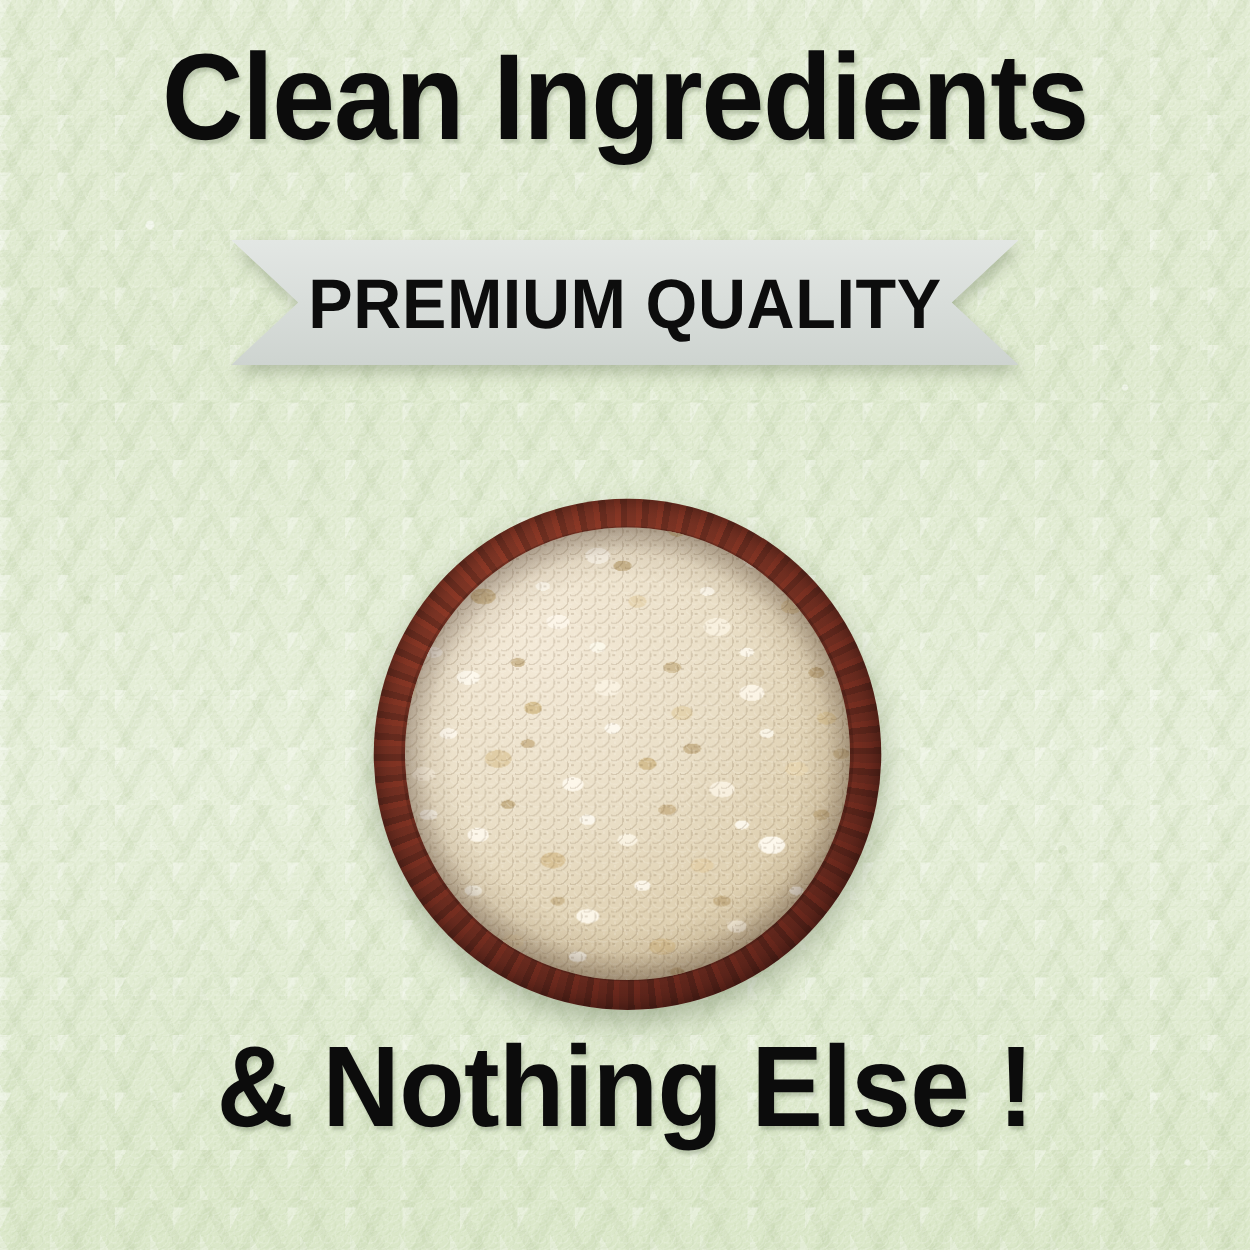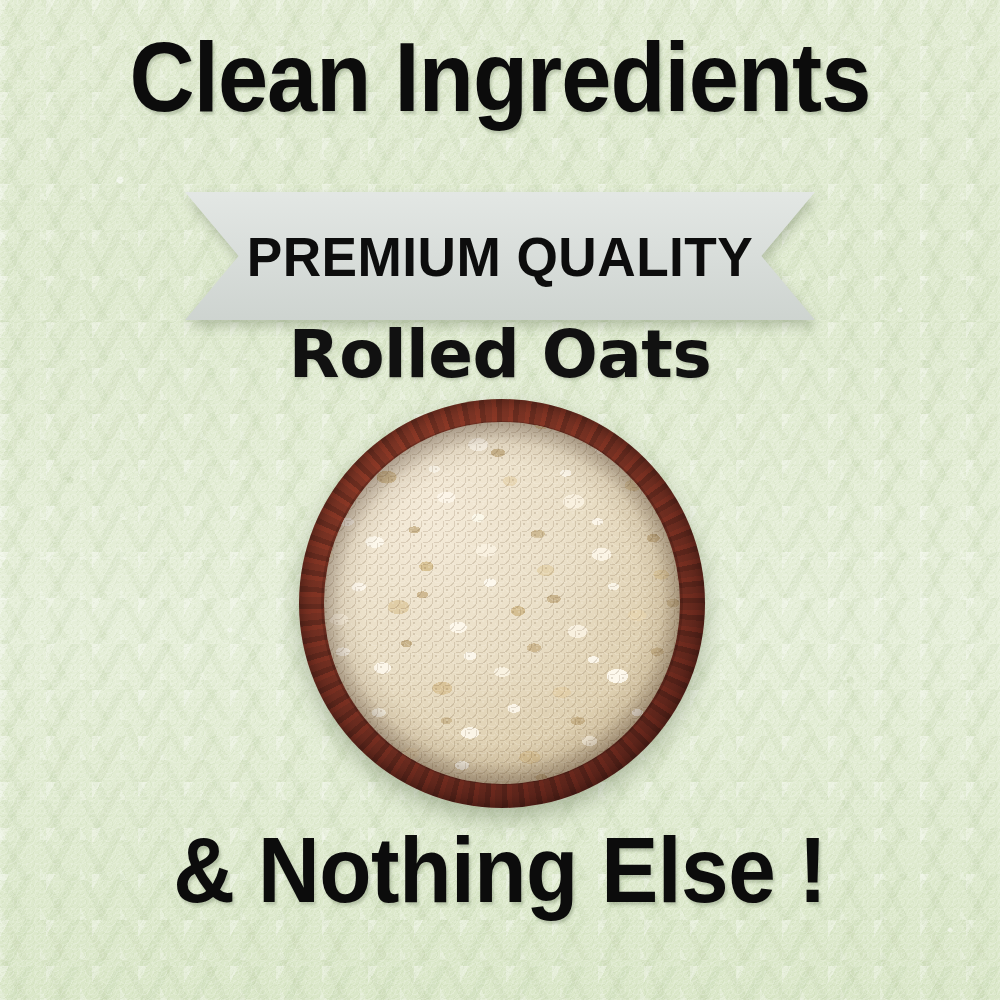--- a/index.html
+++ b/index.html
@@ -69,21 +69,21 @@
     text-shadow: 2px 3px 3px rgba(90,105,75,0.30);
     white-space: nowrap;
   }
 
   
   .ribbon-wrap {
     position: absolute;
     left: 185px;
     top: 192px;
     width: 630px;
-    height: 128px;
+    height: 100px;
     filter: drop-shadow(2px 6px 6px rgba(95,110,80,0.35));
   }
   .ribbon-shape {
     position: absolute;
     inset: 0;
     background: linear-gradient(180deg, #e3e7e4 0%, #d8ddda 52%, #ced4d0 100%);
     clip-path: polygon(
       0% 0%,
       100% 0%,
       91.5% 50%,
@@ -304,21 +304,20 @@
 
   <div class="grain"></div>
 
   <div class="headline">Clean Ingredients</div>
 
   <div class="ribbon-wrap">
     <div class="ribbon-shape"></div>
     <div class="ribbon-label">PREMIUM QUALITY</div>
   </div>
 
-  <div class="product-name">Rolled Oats</div>
 
   <div class="bowl">
     <div class="bowl-rim-grain"></div>
     <div class="oats">
       <div class="oats-flakes"></div>
       <div class="oats-flakes2"></div>
       <div class="oats-speckle"></div>
       <div class="oats-shadow"></div>
     </div>
     <div class="bowl-inner-shadow"></div>

